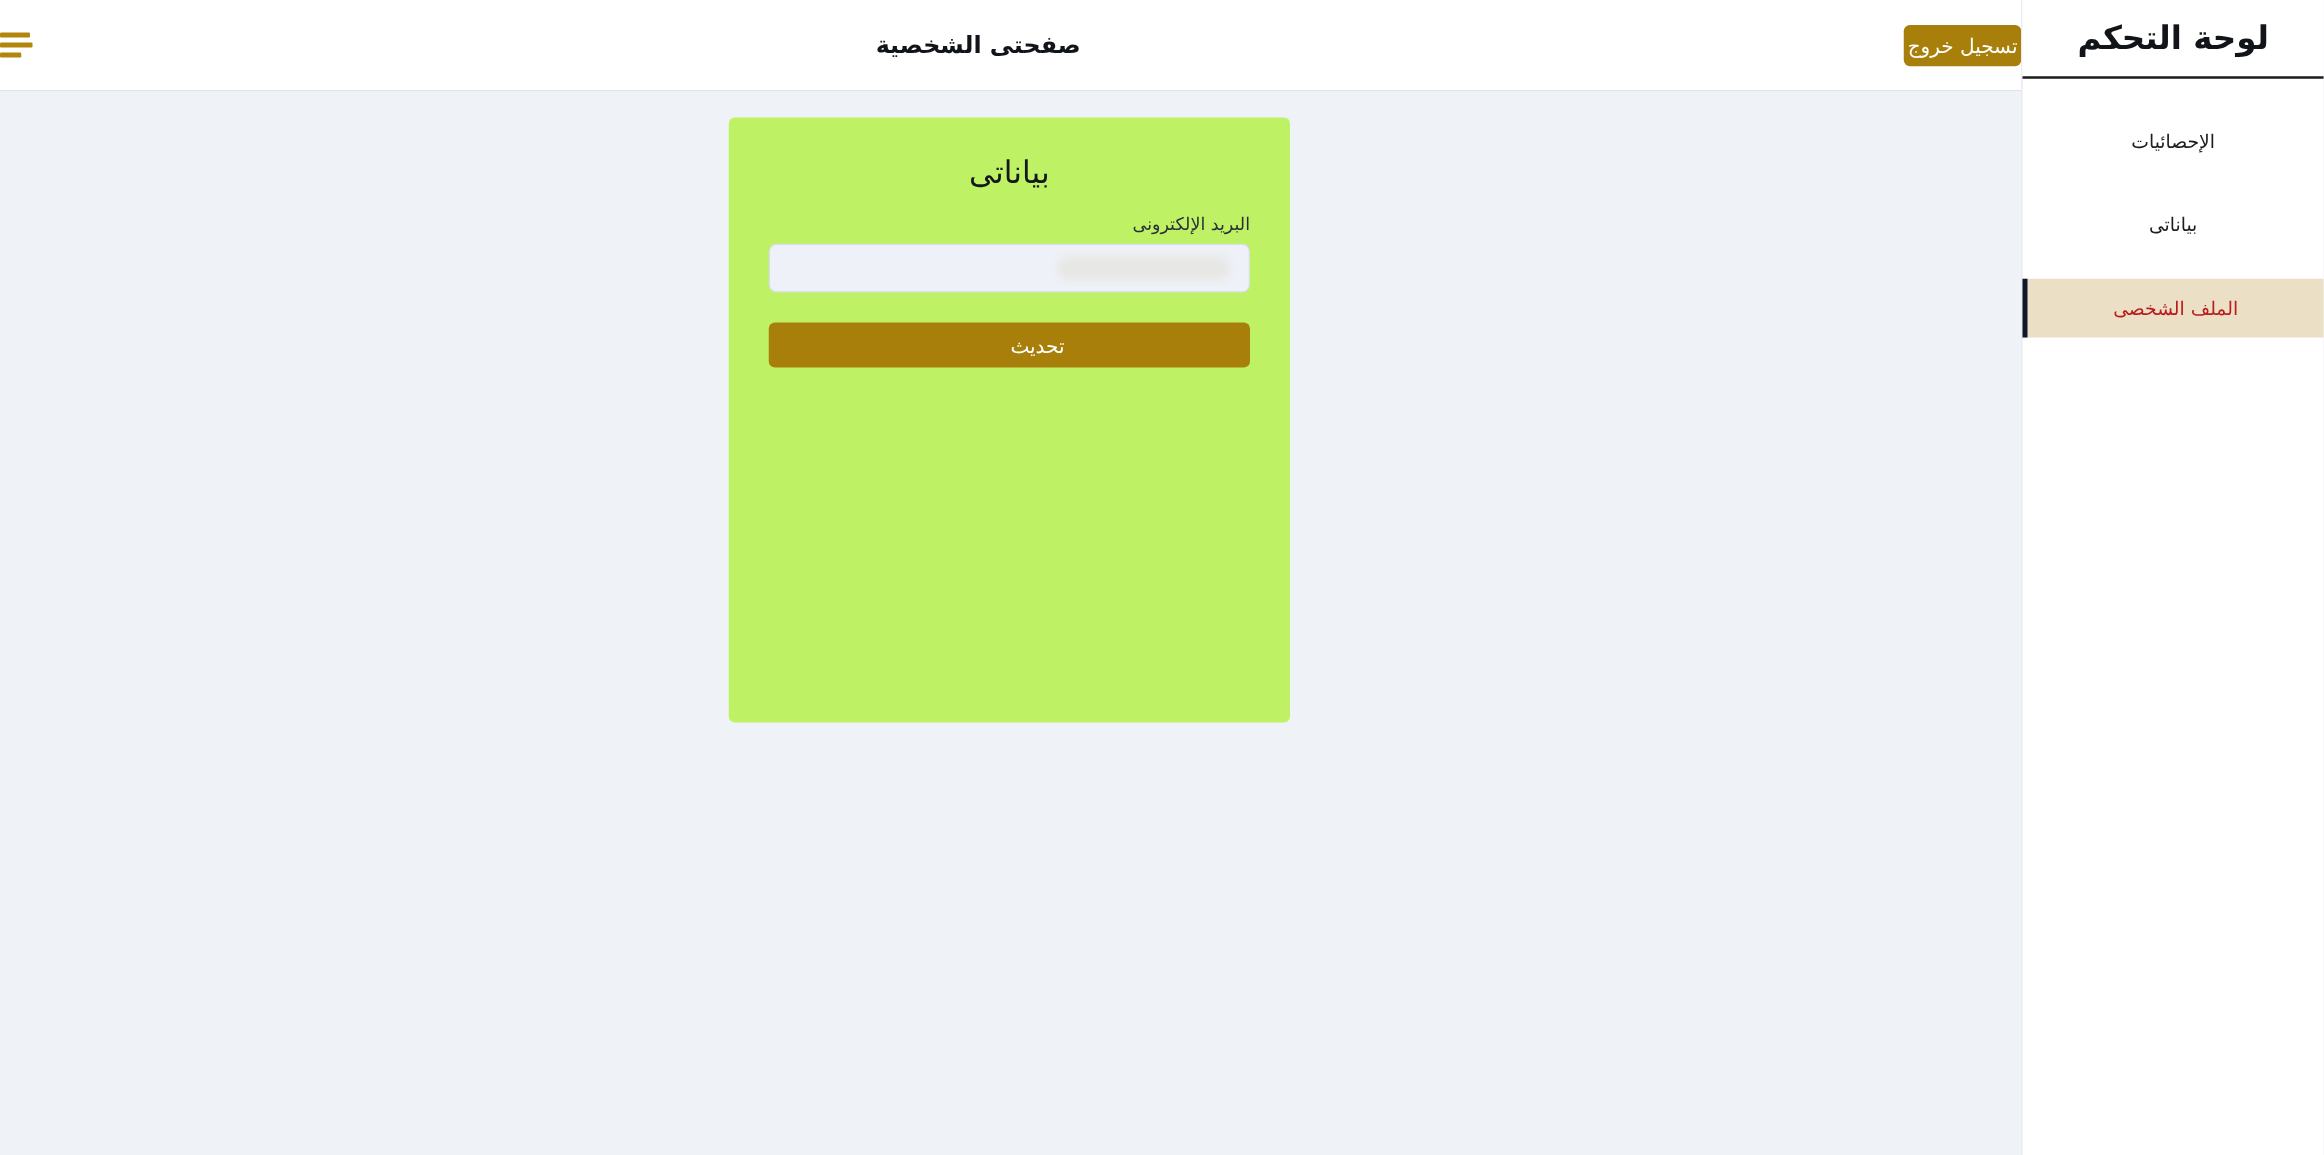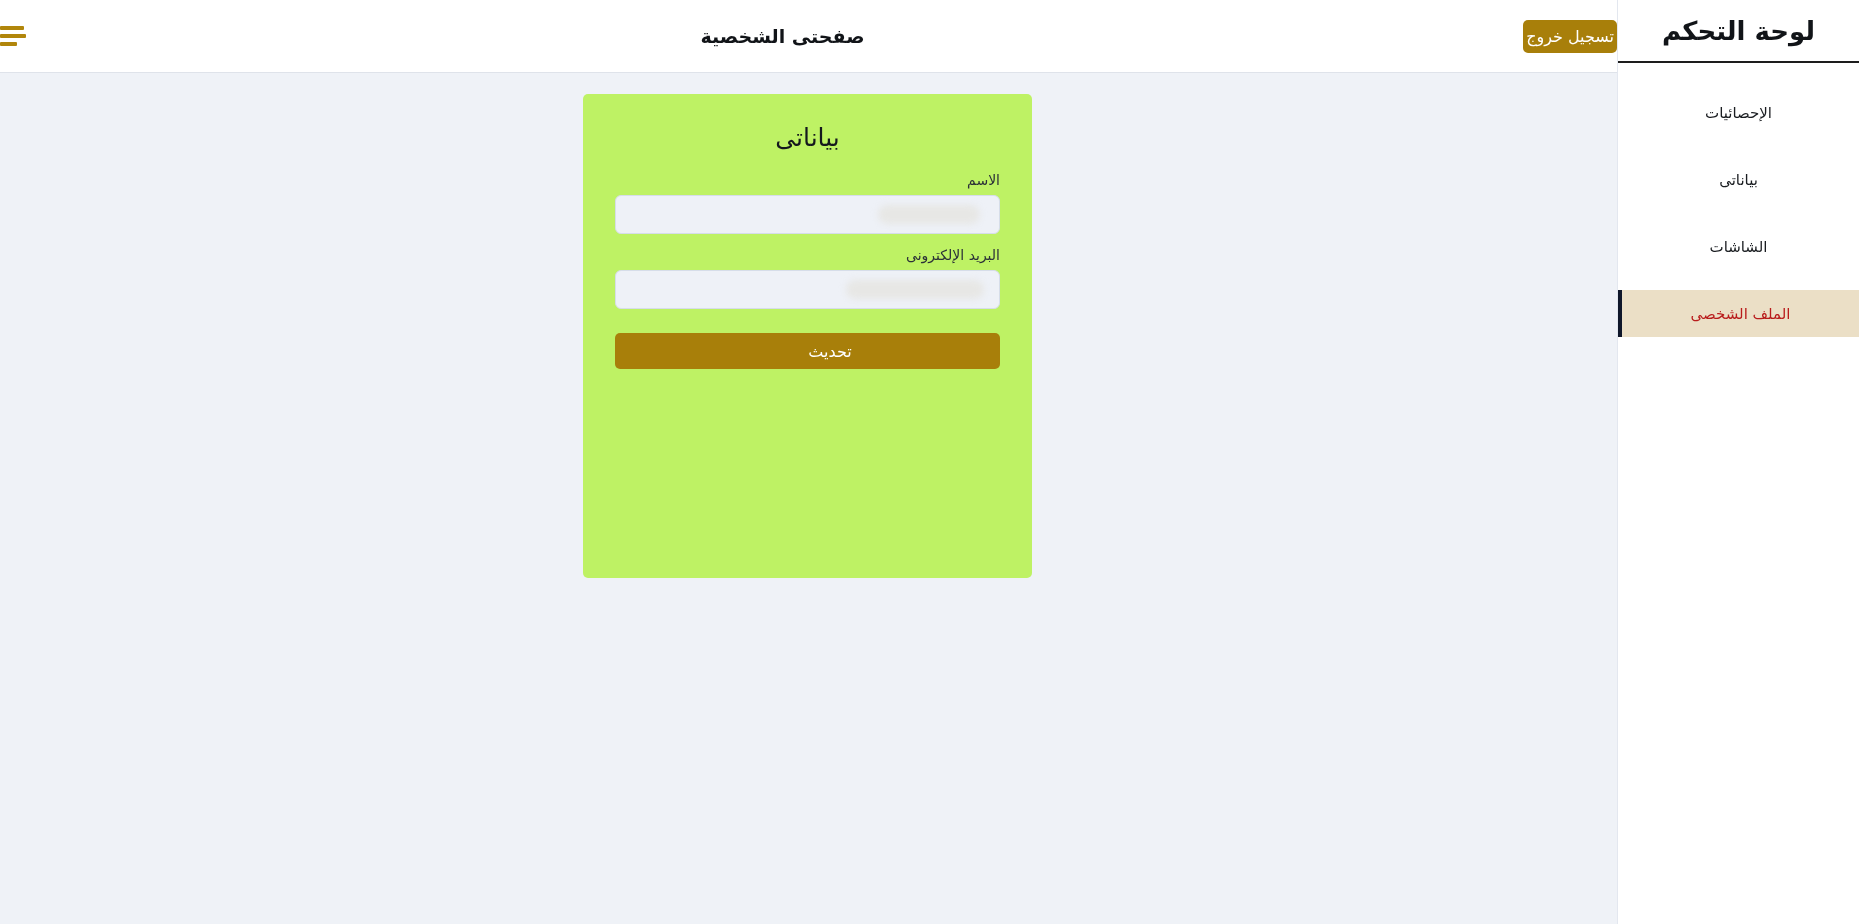--- a/index.html
+++ b/index.html
@@ -174,41 +174,32 @@
     <div class="sidebar-header">
       <div class="sidebar-title">لوحة التحكم</div>
     </div>
     <nav class="sidebar-nav">
       <div class="nav-item">
         <span>الإحصائيات</span>
       </div>
       <div class="nav-item">
         <span>بياناتى</span>
       </div>
-      <div class="nav-item">
-        <span>الشاشات</span>
-      </div>
       <div class="nav-item active">
         <span>الملف الشخصى</span>
       </div>
     </nav>
   </div>
 
   <div class="main">
     <div class="card">
       <div class="card-title">بياناتى</div>
 
       <div class="form">
 
-        <div class="field">
-          <label class="field-label">الاسم</label>
-          <div class="field-input">
-            <span class="redacted name"></span>
-          </div>
-        </div>
 
         <div class="field">
           <label class="field-label">البريد الإلكترونى</label>
           <div class="field-input">
             <span class="redacted email"></span>
           </div>
         </div>
 
 
         <button class="submit-btn">تحديث</button>

